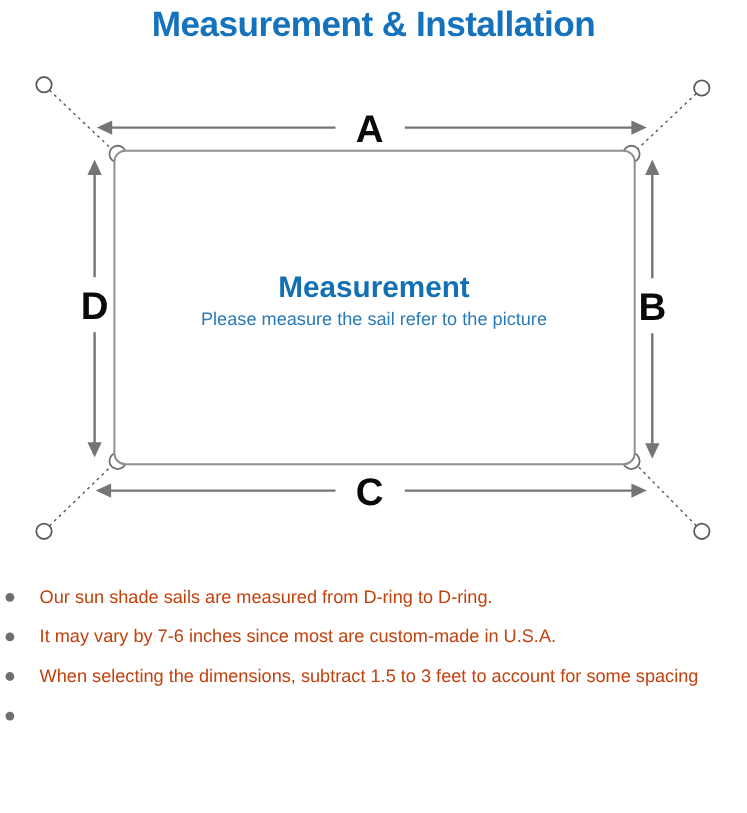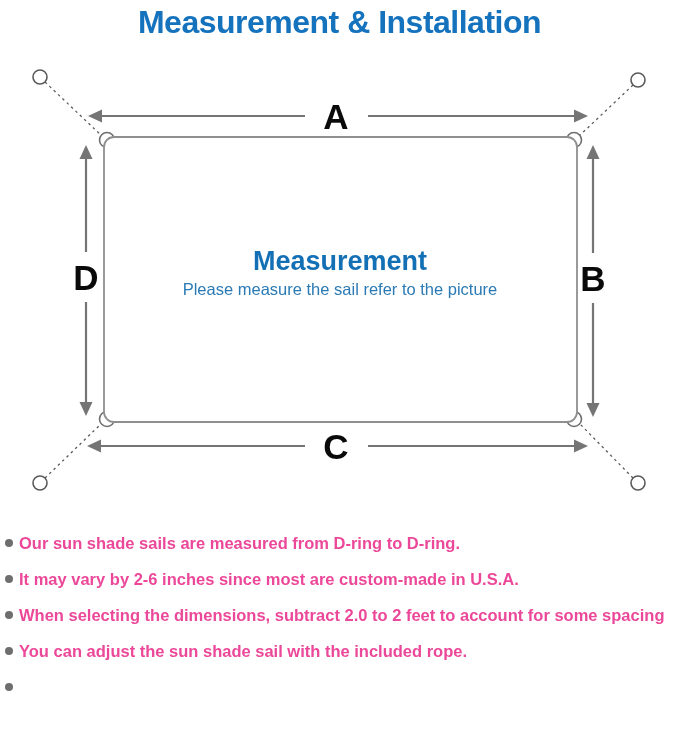--- a/index.html
+++ b/index.html
@@ -32,25 +32,24 @@
   .center-title { font-family: "Liberation Sans", sans-serif; font-size: 27px; font-weight: 700; fill: #1470b5; }
   .center-subtitle { font-family: "Liberation Sans", sans-serif; font-size: 16.5px; fill: #2a7ab5; }
 
   ul.notes {
     list-style: none;
     margin: 13px 0 0 0;
     padding: 0 6px 0 0;
   }
   li.note {
     position: relative;
-    padding-left: 19px;
+    padding-left: 36px;
     font-size: 16.5px;
     line-height: 20px;
-    color: #ec4899;
-    font-weight: bold;
+    color: #c2410c;
   }
   li.note + li.note { margin-top: 16px; }
   .bullet-dot {
     position: absolute;
     left: 5px;
     top: 6px;
     width: 8px;
     height: 8px;
     border-radius: 50%;
     background: #6e6e6e;
@@ -119,28 +118,24 @@
     <text class="center-subtitle" x="340" y="245" text-anchor="middle">Please measure the sail refer to the picture</text>
   </svg>
 
   <ul class="notes">
     <li class="note">
       <span class="bullet-dot"></span>
       <span class="note-line">Our sun shade sails are measured from D-ring to D-ring.</span>
     </li>
     <li class="note">
       <span class="bullet-dot"></span>
-      <span class="note-line">It may vary by 2-6 inches since most are custom-made in U.S.A.</span>
+      <span class="note-line">It may vary by 7-6 inches since most are custom-made in U.S.A.</span>
     </li>
     <li class="note">
       <span class="bullet-dot"></span>
-      <span class="note-line">When selecting the dimensions, subtract 2.0 to 2 feet to account for some spacing</span>
-    </li>
-    <li class="note">
-      <span class="bullet-dot"></span>
-      <span class="note-line">You can adjust the sun shade sail with the included rope.</span>
+      <span class="note-line">When selecting the dimensions, subtract 1.5 to 3 feet to account for some spacing</span>
     </li>
     <li class="note">
       <span class="bullet-dot"></span>
     </li>
   </ul>
 
 </div>
 
 </body></html>

